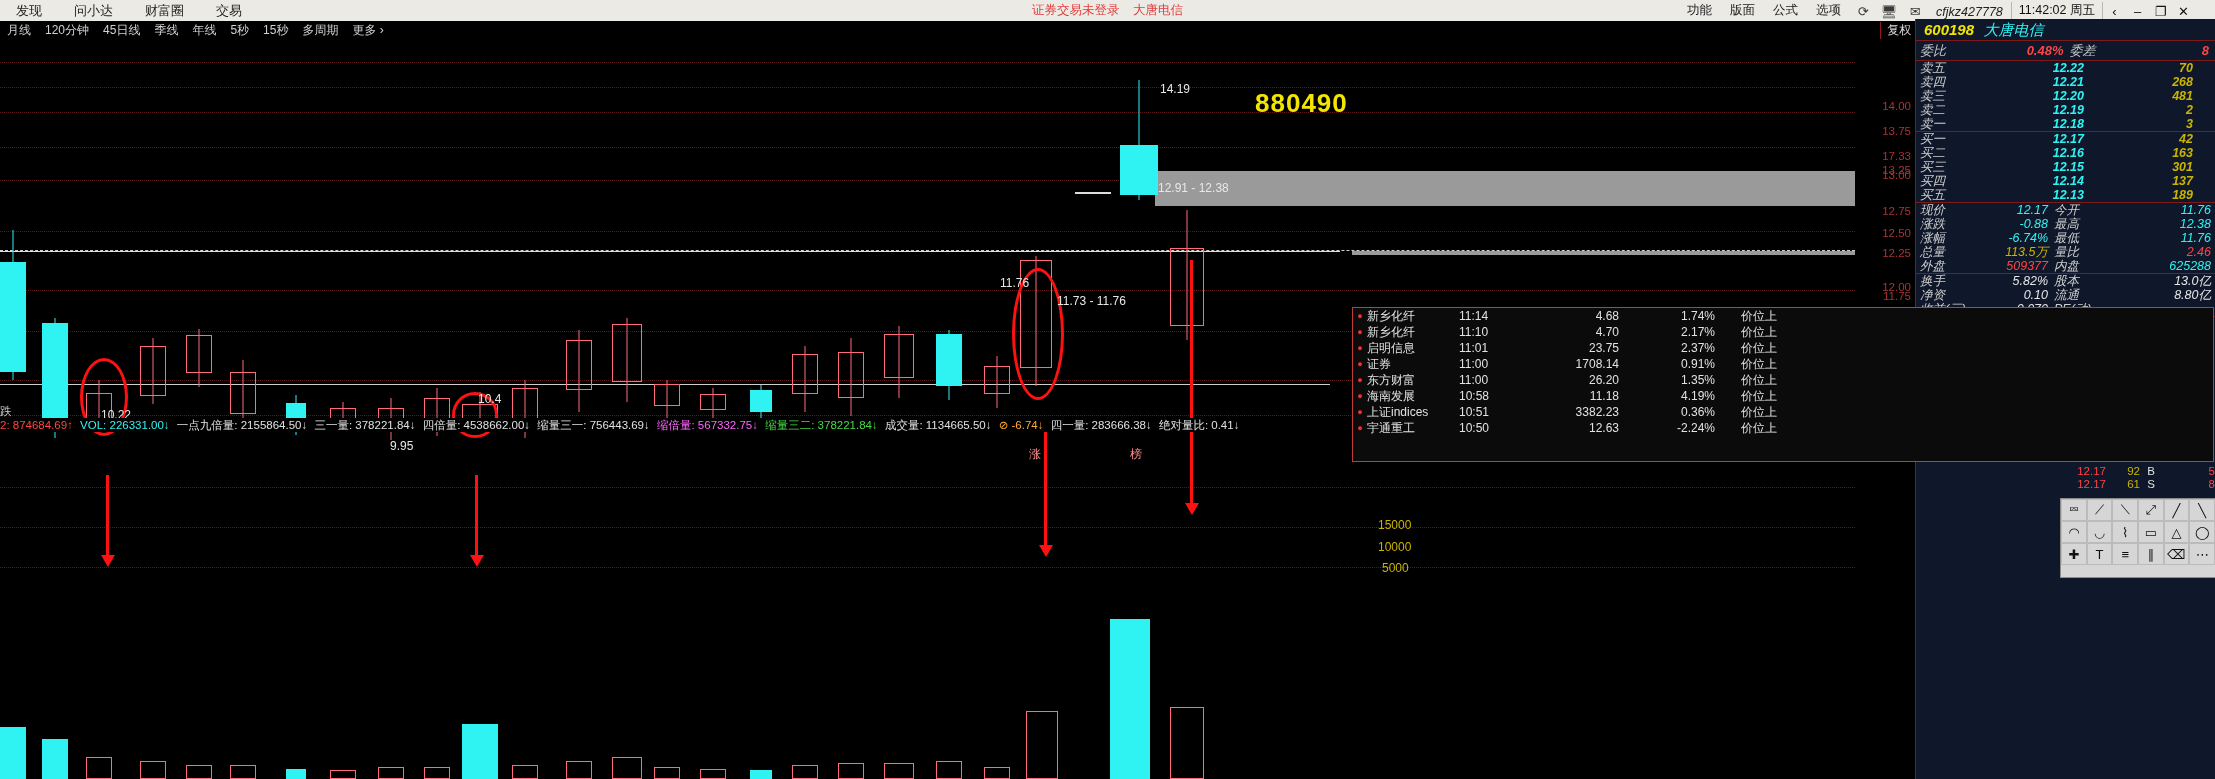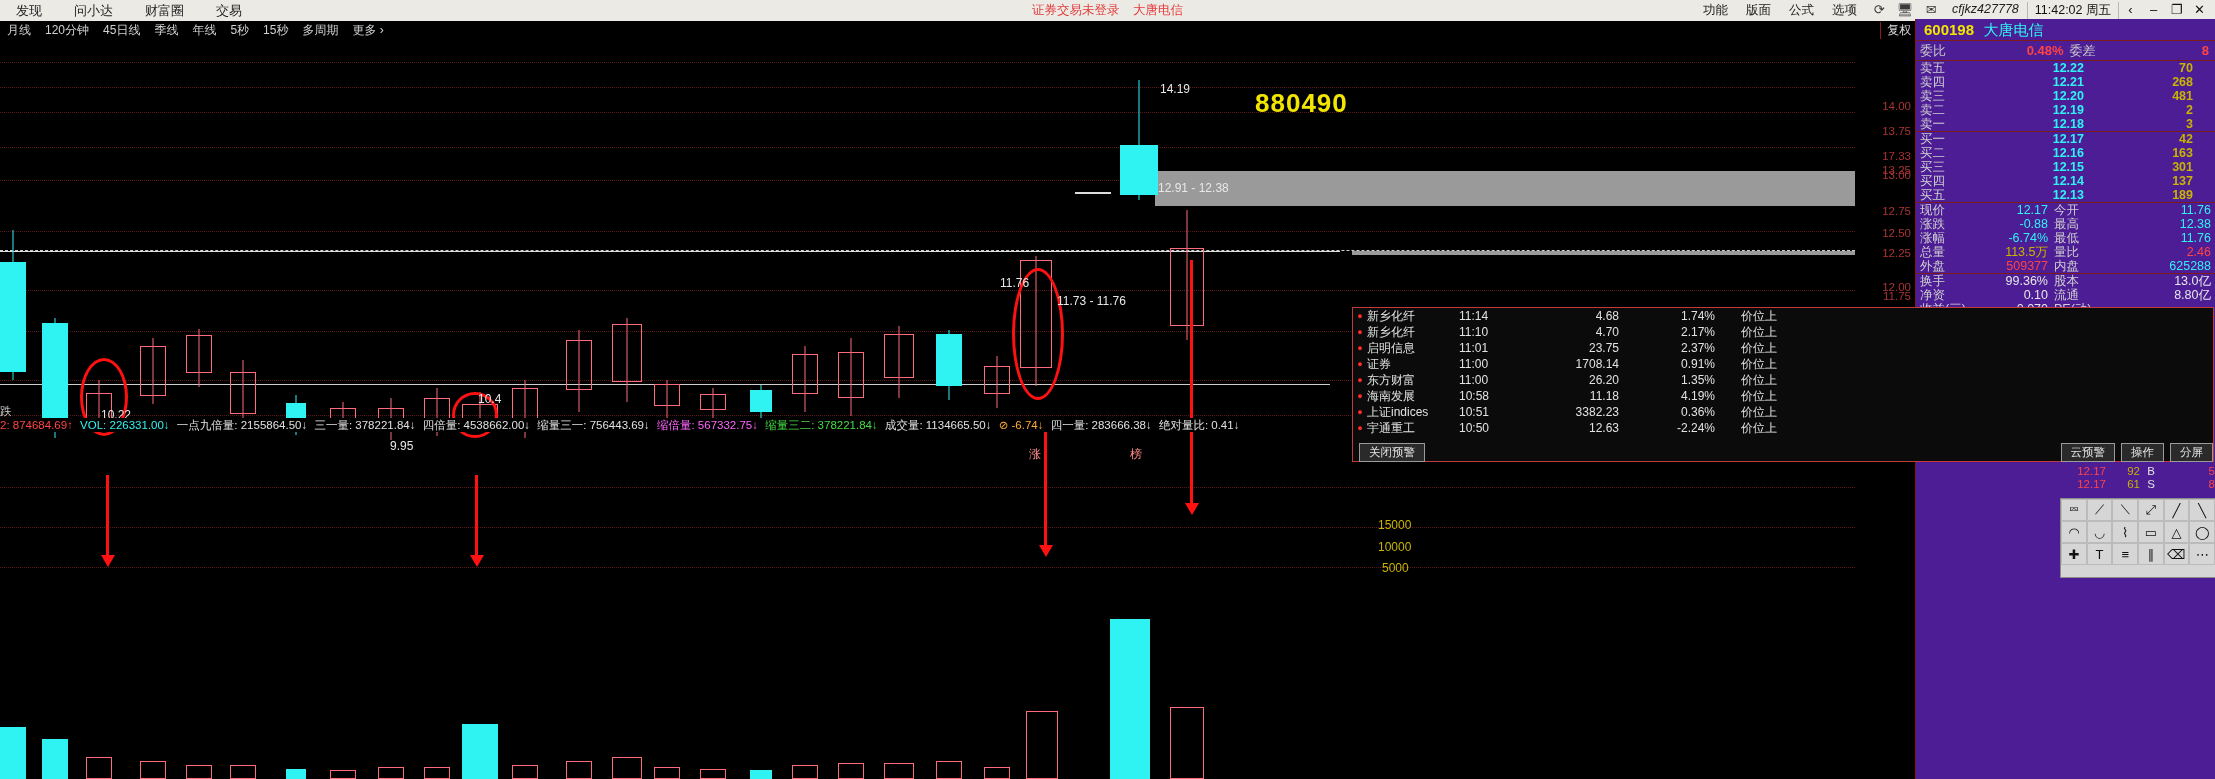--- a/index.html
+++ b/index.html
@@ -17,21 +17,21 @@
   }
   #appbar .tab{
     font-size:13px; padding:0 16px; line-height:21px; color:#222; cursor:default;
   }
   #appbar .spacer{ flex:1; }
   #banner{
     position:absolute; left:0; right:0; top:2px; text-align:center;
     font-size:12.5px; color:#e23c3c; pointer-events:none;
   }
   #banner .b2{ color:#e23c3c; margin-left:10px;}
-  .rt{ display:flex; align-items:flex-start; gap:0px; padding-right:4px;}
+  .rt{ display:flex; align-items:flex-end; gap:0px; padding-right:20px;}
   .rt .mi{ font-size:12.5px; padding:0 9px; color:#1a1a1a; }
   .rt .ic{ width:26px; text-align:center; font-size:13px; color:#3a3a3a;}
   .rt .acct{ font-size:12.5px; color:#222; font-style:italic; padding:0 8px;}
   .rt .clock{ font-size:12.5px; color:#111; padding:0 7px; border-left:1px solid #b9b7b2; border-right:1px solid #b9b7b2;}
   .rt .win{ width:23px; text-align:center; font-size:13px; color:#111;}
 
   
   #periodbar{
     position:absolute; left:0; top:21px; width:2215px; height:19px;
     background:#000; display:flex; align-items:center; color:#d2d2d2;
@@ -84,21 +84,21 @@
   #statstrip{
     position:absolute; left:0; top:418px; width:1855px; height:14px;
     font-size:11.5px; white-space:nowrap; overflow:hidden; background:#000;
   }
   #statstrip span{ margin-right:4px;}
   #ystrip{ position:absolute; left:0; top:404px; font-size:11.5px; color:#cfcfcf;}
 
   
   #rpanel{
     position:absolute; left:1915px; top:19px; width:300px; height:760px;
-    background:#4c1d95; border-left:1px solid #7d1b1b;
+    background:#0f172a; border-left:1px solid #7d1b1b;font-style:italic;
   }
   #stockhead{ height:22px; line-height:22px; padding-left:8px; border-bottom:1px solid #7d1b1b;}
   #stockhead .code{ color:#f2e600; font-size:15px; font-weight:bold;}
   #stockhead .nm{ color:#2ff3f3; font-size:15px; margin-left:6px;}
 
   .wbrow{ height:20px; line-height:20px; border-bottom:1px solid #7d1b1b;
           display:flex; align-items:center; font-size:13px;}
   .wbrow .lab{ width:60px; color:#c8c8c8; padding-left:4px;}
   .wbrow .v1{ flex:1; text-align:right; color:#ff4444; font-weight:bold; padding-right:6px;}
   .wbrow .lab2{ width:52px; color:#c8c8c8;}
@@ -525,21 +525,21 @@
         <span class="l">外盘</span>
         <span class="v rd">509377</span>
         <span class="l2">内盘</span>
         <span class="v2 cy">625288</span>
       </div>
   </div>
 
   <div id="stat2">
     <div class="st">
         <span class="l">换手</span>
-        <span class="v wh">99.36%</span>
+        <span class="v wh">5.82%</span>
         <span class="l2">股本</span>
         <span class="v2 wh">13.0亿</span>
       </div>
     <div class="st">
         <span class="l">净资</span>
         <span class="v wh">0.10</span>
         <span class="l2">流通</span>
         <span class="v2 wh">8.80亿</span>
       </div>
     <div class="st">
@@ -613,27 +613,20 @@
   </div>
   <div class="arow">
     <span class="dot">●</span>
     <span class="nm">宇通重工</span>
     <span class="tm">10:50</span>
     <span class="pr">12.63</span>
     <span class="ch">-2.24%</span>
     <span class="ty">价位上</span>
   </div>
 
-  <div id="alertfoot">
-    <button class="abtn">关闭预警</button>
-    <span class="sp"></span>
-    <button class="abtn">云预警</button>
-    <button class="abtn">操作</button>
-    <button class="abtn">分屏</button>
-  </div>
 </div>
 
 <div id="minitbl" style="top:465px;left:2060px;">
   <div class="mrow">
     <span class="p">12.17</span>
     <span class="q">92</span>
     <span class="b">B</span>
     <span class="x">5</span>
   </div>
   <div class="mrow">

